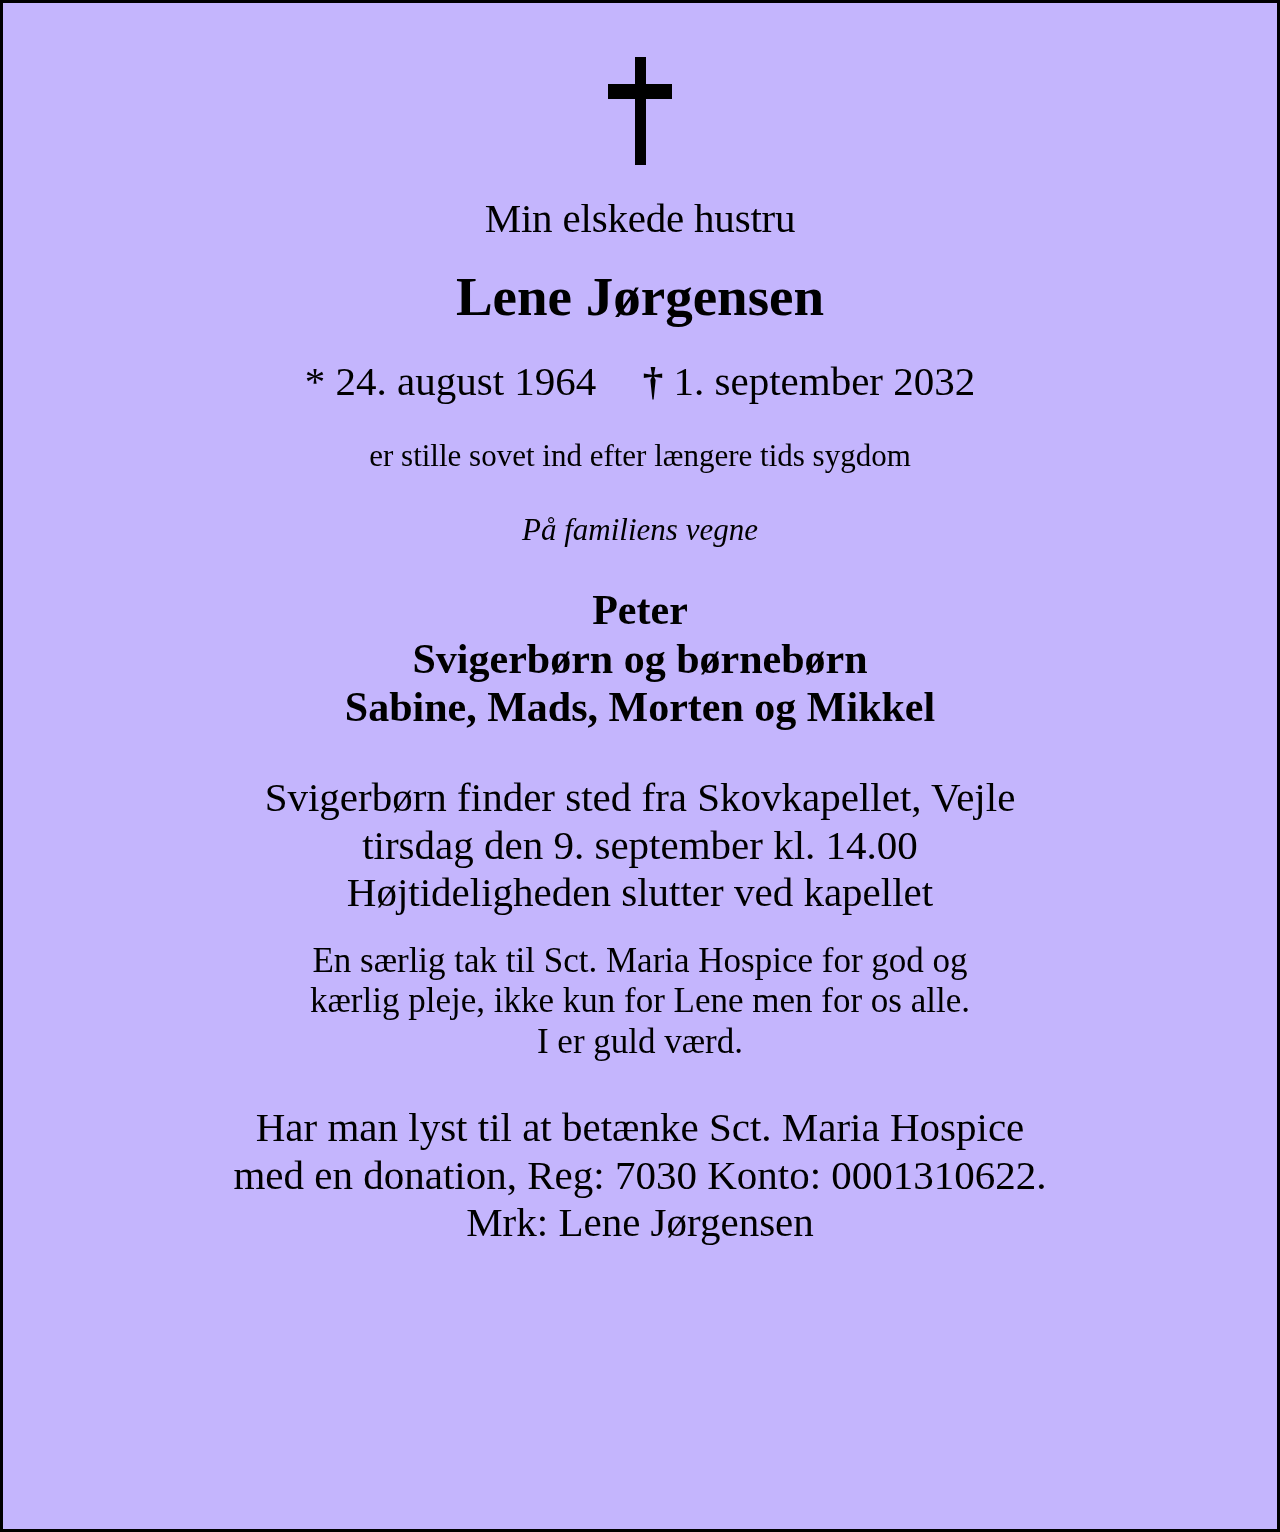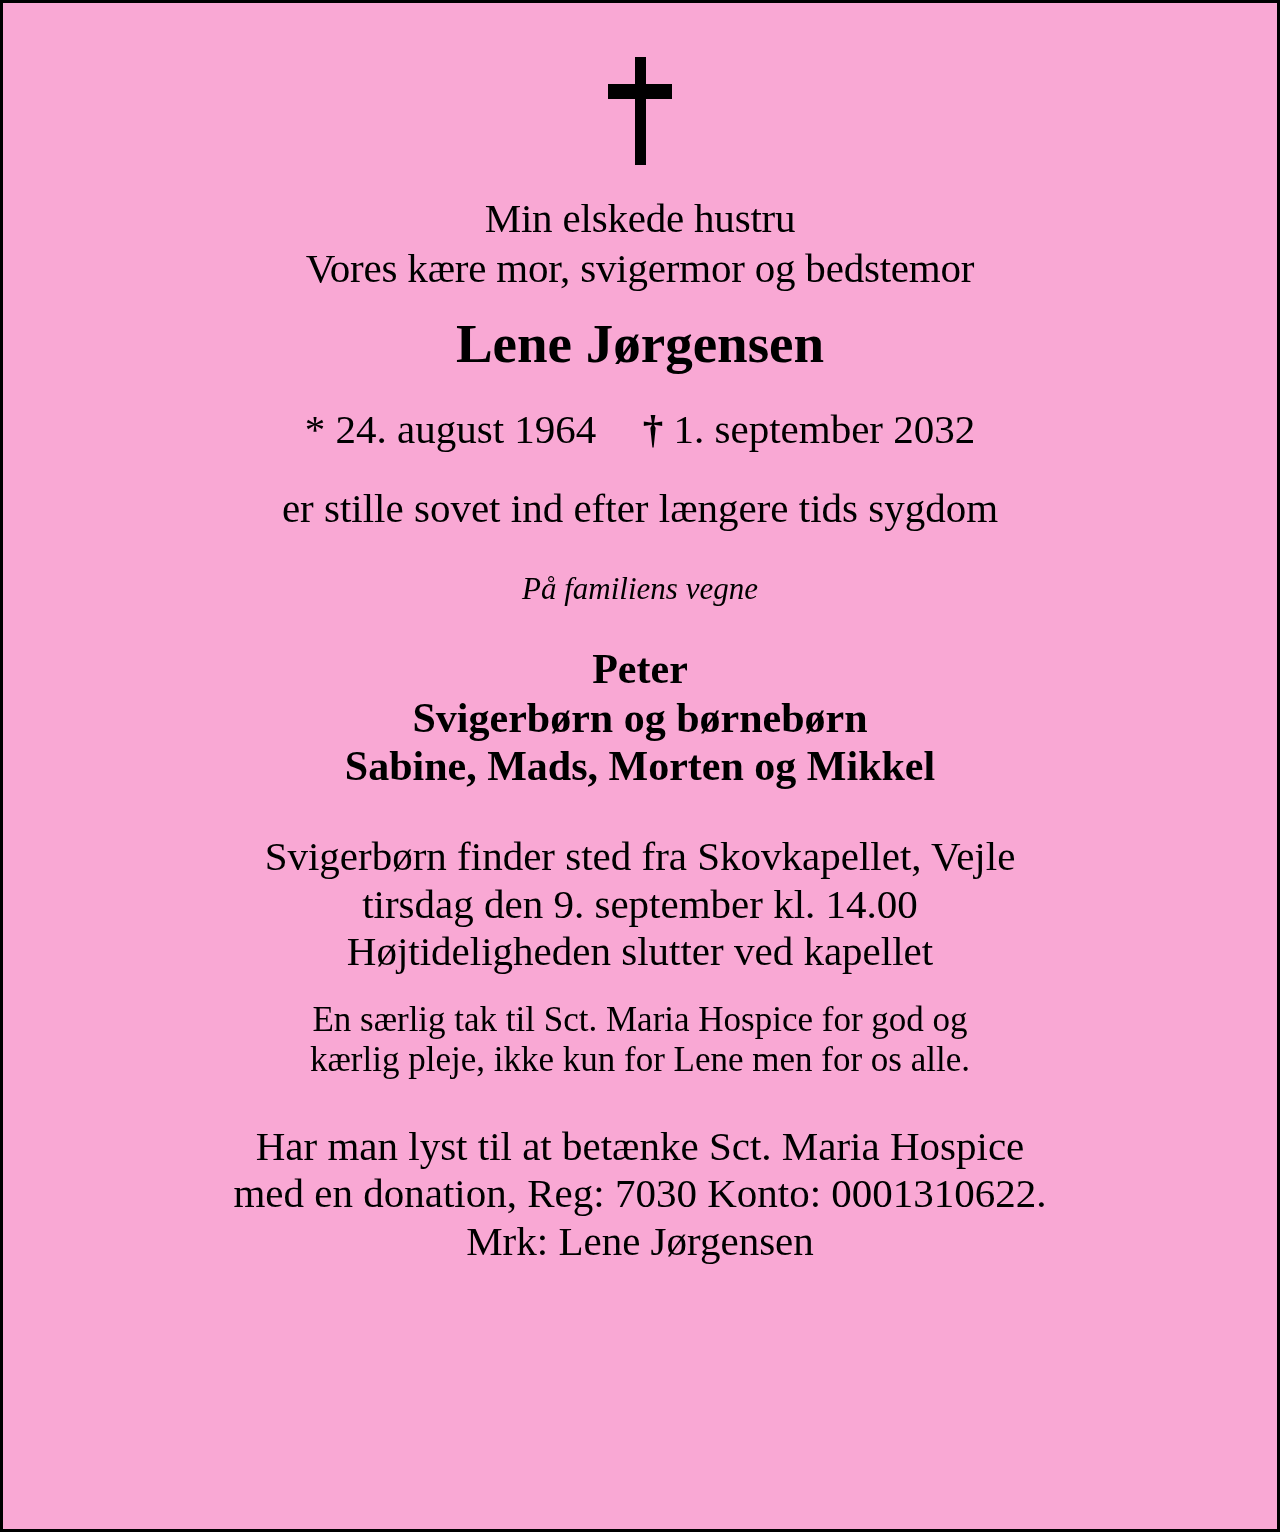--- a/index.html
+++ b/index.html
@@ -13,21 +13,21 @@
     font-family: "Liberation Serif", "DejaVu Serif", serif;
     color: #000000;
     overflow: hidden;
   }
 
   .notice {
     box-sizing: border-box;
     width: 1280px;
     height: 1532px;
     border: 3px solid #000000;
-    background: #f9a8d4;
+    background: #c4b5fd;
     padding: 40px 60px 30px 60px;
     display: flex;
     flex-direction: column;
     align-items: center;
   }
 
   
   .cross-wrap {
     width: 100%;
     display: flex;
@@ -84,21 +84,21 @@
   }
   .dates .gap {
     display: inline-block;
     width: 26px;
   }
   .dates .dagger {
     font-weight: bold;
   }
 
   .sygdom {
-    font-size: 41px;
+    font-size: 31px;
     margin-top: 32px;
   }
 
   .onbehalf {
     font-size: 31px;
     font-style: italic;
     margin-top: 38px;
   }
 
   .family {
@@ -133,21 +133,20 @@
 
   <div class="cross-wrap">
     <div class="cross">
       <div class="stem"></div>
       <div class="arm"></div>
     </div>
   </div>
 
   <div class="intro">
     <div class="line l1">Min elskede hustru</div>
-    <div class="line l2">Vores kære mor, svigermor og bedstemor</div>
   </div>
 
   <div class="name line">Lene Jørgensen</div>
 
   <div class="dates line">
     <span>*</span>
     <span>24. august 1964</span>
     <span class="gap"></span>
     <span class="dagger">†</span>
     <span>1. september 2032</span>
@@ -165,20 +164,21 @@
 
   <div class="service">
     <div class="line">Svigerbørn finder sted fra Skovkapellet, Vejle</div>
     <div class="line">tirsdag den 9. september kl. 14.00</div>
     <div class="line">Højtideligheden slutter ved kapellet</div>
   </div>
 
   <div class="thanks">
     <div class="line">En særlig tak til Sct. Maria Hospice for god og</div>
     <div class="line">kærlig pleje, ikke kun for Lene men for os alle.</div>
+    <div class="line">I er guld værd.</div>
   </div>
 
   <div class="donation">
     <div class="line">Har man lyst til at betænke Sct. Maria Hospice</div>
     <div class="line">med en donation, Reg: 7030 Konto: 0001310622.</div>
     <div class="line">Mrk: Lene Jørgensen</div>
   </div>
 
 </div>
 

